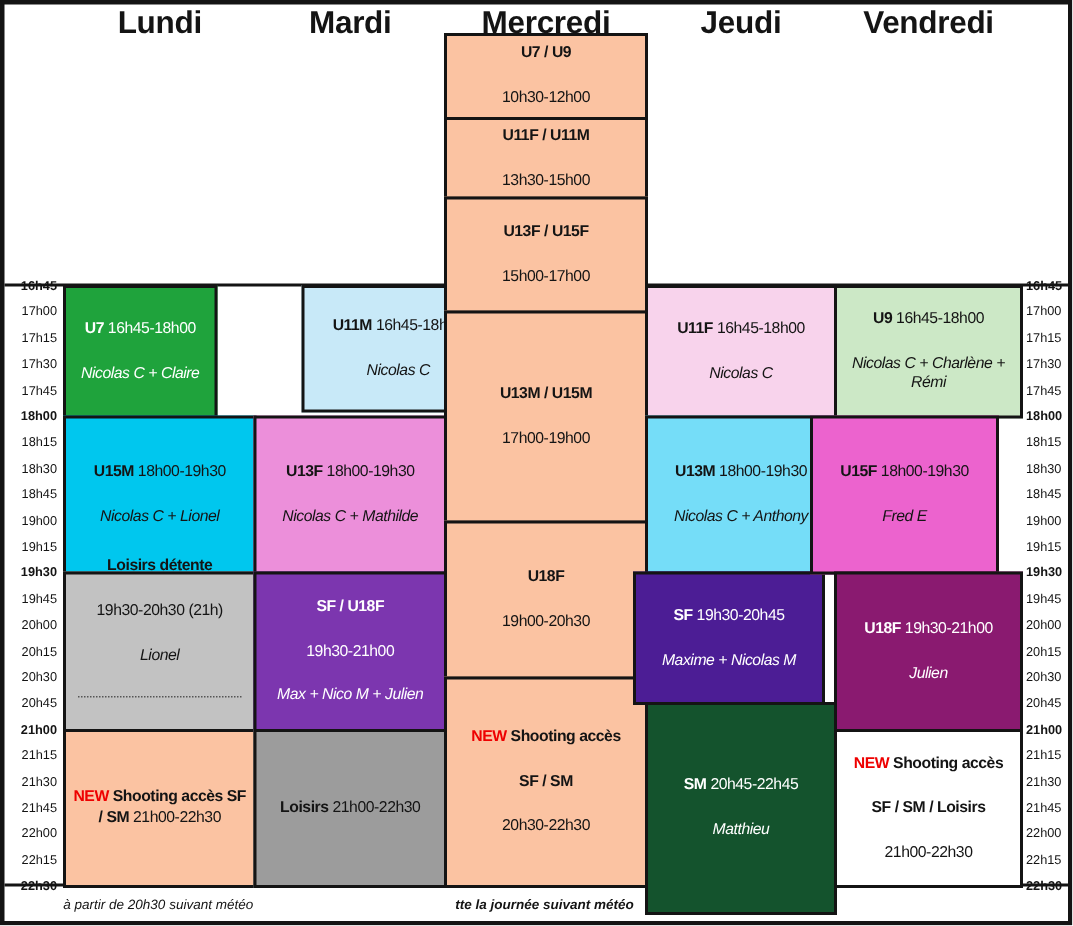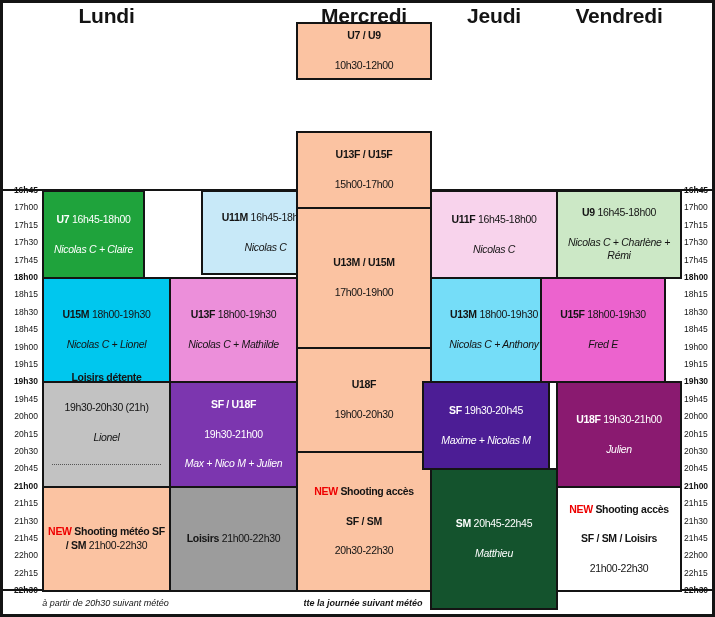--- a/index.html
+++ b/index.html
@@ -27,20 +27,21 @@
   .footnote.bold{font-weight:700;}
 </style>
 </head>
 <body>
 
 <div id="stage">
   <div class="gridline" id="line-top" style="top:189px;"></div>
   <div class="gridline" id="line-bottom" style="top:589px;"></div>
   <div class="frame"></div>
 <div class="day-header" style="left: 42px; width: 129px;">Lundi</div>
+    <div class="day-header" style="left: 169px; width: 129px;">Mardi</div>
     <div class="day-header" style="left: 296px; width: 136px;">Mercredi</div>
     <div class="day-header" style="left: 430px; width: 128px;">Jeudi</div>
     <div class="day-header" style="left: 556px; width: 126px;">Vendredi</div>
     <div class="tlabel left bold" style="top: 185px;">16h45</div>
     <div class="tlabel right bold" style="top: 185px;">16h45</div>
     <div class="tlabel left" style="top: 202px;">17h00</div>
     <div class="tlabel right" style="top: 202px;">17h00</div>
     <div class="tlabel left" style="top: 220px;">17h15</div>
     <div class="tlabel right" style="top: 220px;">17h15</div>
     <div class="tlabel left" style="top: 237px;">17h30</div>
@@ -94,41 +95,45 @@
       <div class="line"><span class="seg-italic">Nicolas C + Lionel</span></div>
     </div>
     <div class="block" style="left: 42px; width: 129px; top: 381px; height: 107px; background: rgb(194, 194, 194); color: rgb(20, 20, 20);">
       <div class="line"><span class="seg-bold">Loisirs détente</span></div>
       <div class="line"><span class="seg-plain">19h30-20h30 (21h)</span></div>
       <div class="line"><span class="seg-italic">Lionel</span></div>
       <div class="divider"></div>
       <div class="line"><span class="seg-small">suivant météo</span></div>
     </div>
     <div class="block" style="left: 42px; width: 129px; top: 486px; height: 106px; background: rgb(251, 195, 162); color: rgb(20, 20, 20);">
-      <div class="line"><span class="seg-red">NEW</span><span class="seg-bold"> Shooting météo SF / SM </span><span class="seg-plain">21h00-22h30</span></div>
+      <div class="line"><span class="seg-red">NEW</span><span class="seg-bold"> Shooting accès SF / SM </span><span class="seg-plain">21h00-22h30</span></div>
     </div>
     <div class="block" style="left: 169px; width: 129px; top: 190px; height: 85px; background: rgb(200, 233, 248); color: rgb(20, 20, 20); margin-left: 32px;">
       <div class="line"><span class="seg-bold">U11M</span><span class="seg-plain"> 16h45-18h00</span></div>
       <div class="line"><span class="seg-italic">Nicolas C</span></div>
     </div>
     <div class="block" style="left: 169px; width: 129px; top: 277px; height: 106px; background: rgb(236, 143, 218); color: rgb(20, 20, 20);">
       <div class="line"><span class="seg-bold">U13F</span><span class="seg-plain"> 18h00-19h30</span></div>
       <div class="line"><span class="seg-italic">Nicolas C + Mathilde</span></div>
     </div>
     <div class="block" style="left: 169px; width: 129px; top: 381px; height: 107px; background: rgb(124, 54, 175); color: rgb(255, 255, 255);">
       <div class="line"><span class="seg-bold">SF / U18F</span></div>
       <div class="line"><span class="seg-plain">19h30-21h00</span></div>
       <div class="line"><span class="seg-italic">Max + Nico M + Julien</span></div>
     </div>
     <div class="block" style="left: 169px; width: 129px; top: 486px; height: 106px; background: rgb(156, 156, 156); color: rgb(20, 20, 20);">
       <div class="line"><span class="seg-bold">Loisirs</span><span class="seg-plain"> 21h00-22h30</span></div>
     </div>
     <div class="block" style="left: 296px; width: 136px; top: 22px; height: 58px; background: rgb(251, 195, 162); color: rgb(20, 20, 20);">
       <div class="line"><span class="seg-bold">U7 / U9</span></div>
       <div class="line"><span class="seg-plain">10h30-12h00</span></div>
+    </div>
+    <div class="block" style="left: 296px; width: 136px; top: 78px; height: 55px; background: rgb(251, 195, 162); color: rgb(20, 20, 20);">
+      <div class="line"><span class="seg-bold">U11F / U11M</span></div>
+      <div class="line"><span class="seg-plain">13h30-15h00</span></div>
     </div>
     <div class="block" style="left: 296px; width: 136px; top: 131px; height: 78px; background: rgb(251, 195, 162); color: rgb(20, 20, 20);">
       <div class="line"><span class="seg-bold">U13F / U15F</span></div>
       <div class="line"><span class="seg-plain">15h00-17h00</span></div>
     </div>
     <div class="block" style="left: 296px; width: 136px; top: 207px; height: 142px; background: rgb(251, 195, 162); color: rgb(20, 20, 20);">
       <div class="line"><span class="seg-bold">U13M / U15M</span></div>
       <div class="line"><span class="seg-plain">17h00-19h00</span></div>
     </div>
     <div class="block" style="left: 296px; width: 136px; top: 347px; height: 106px; background: rgb(251, 195, 162); color: rgb(20, 20, 20);">

